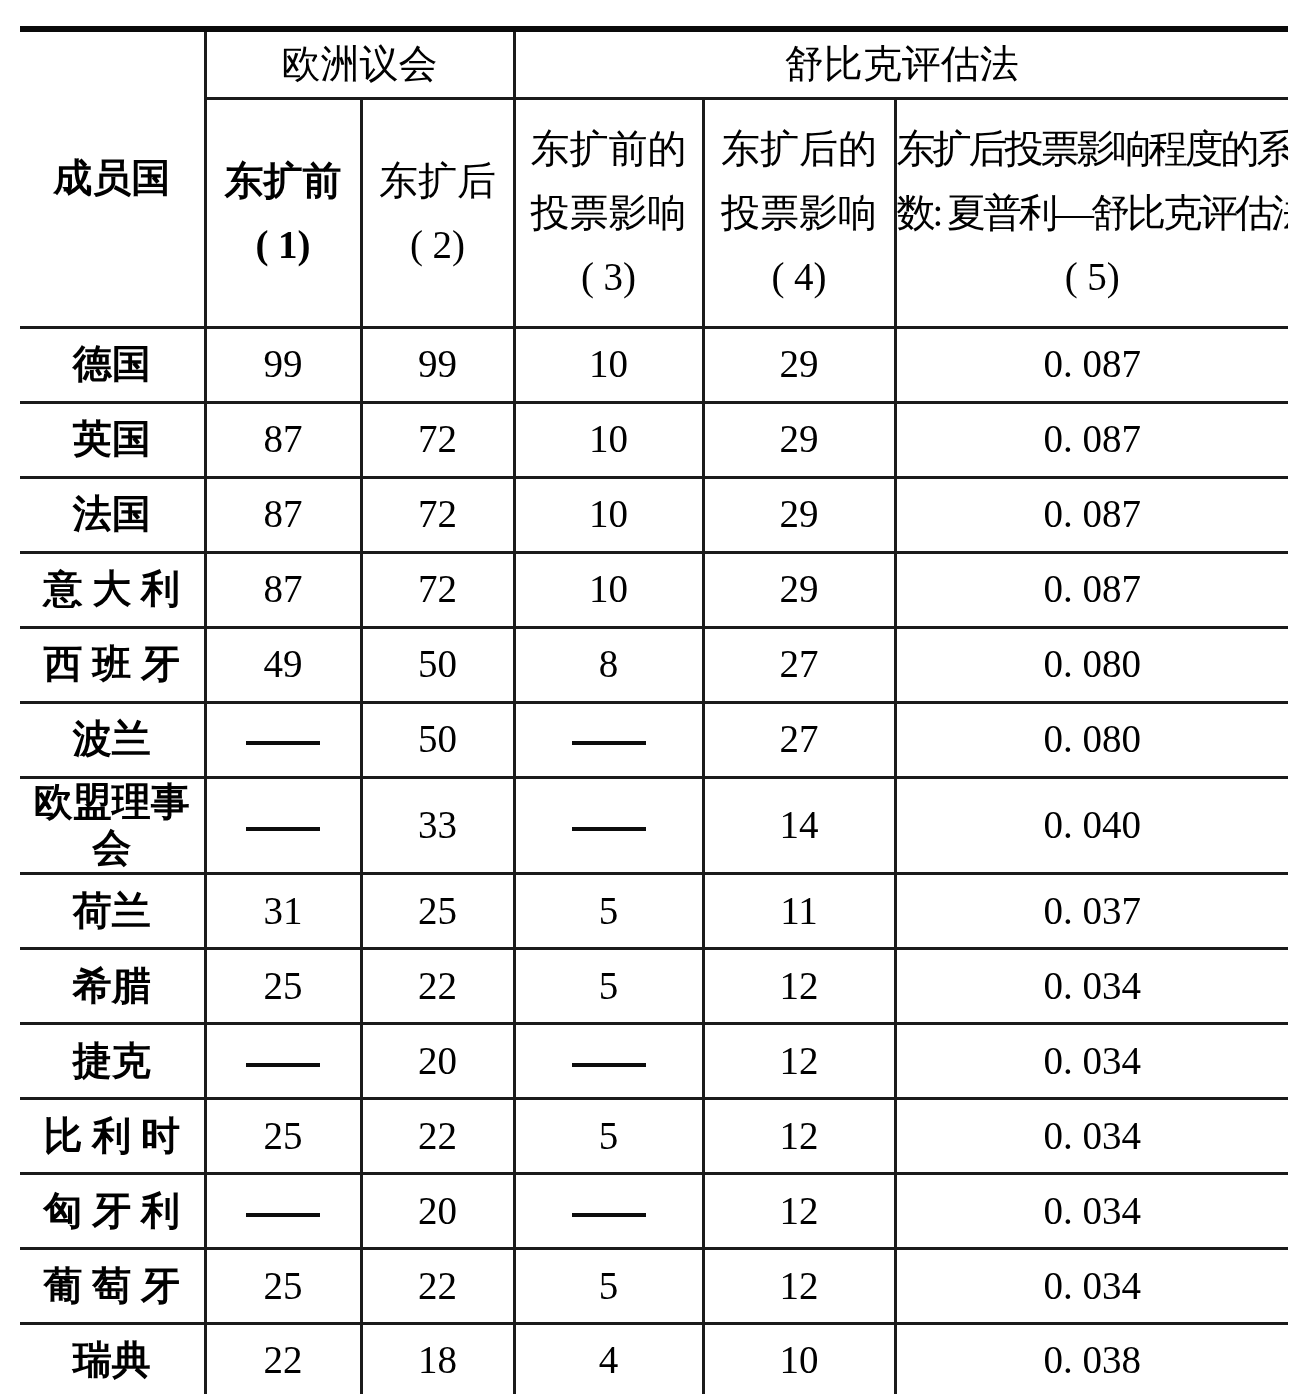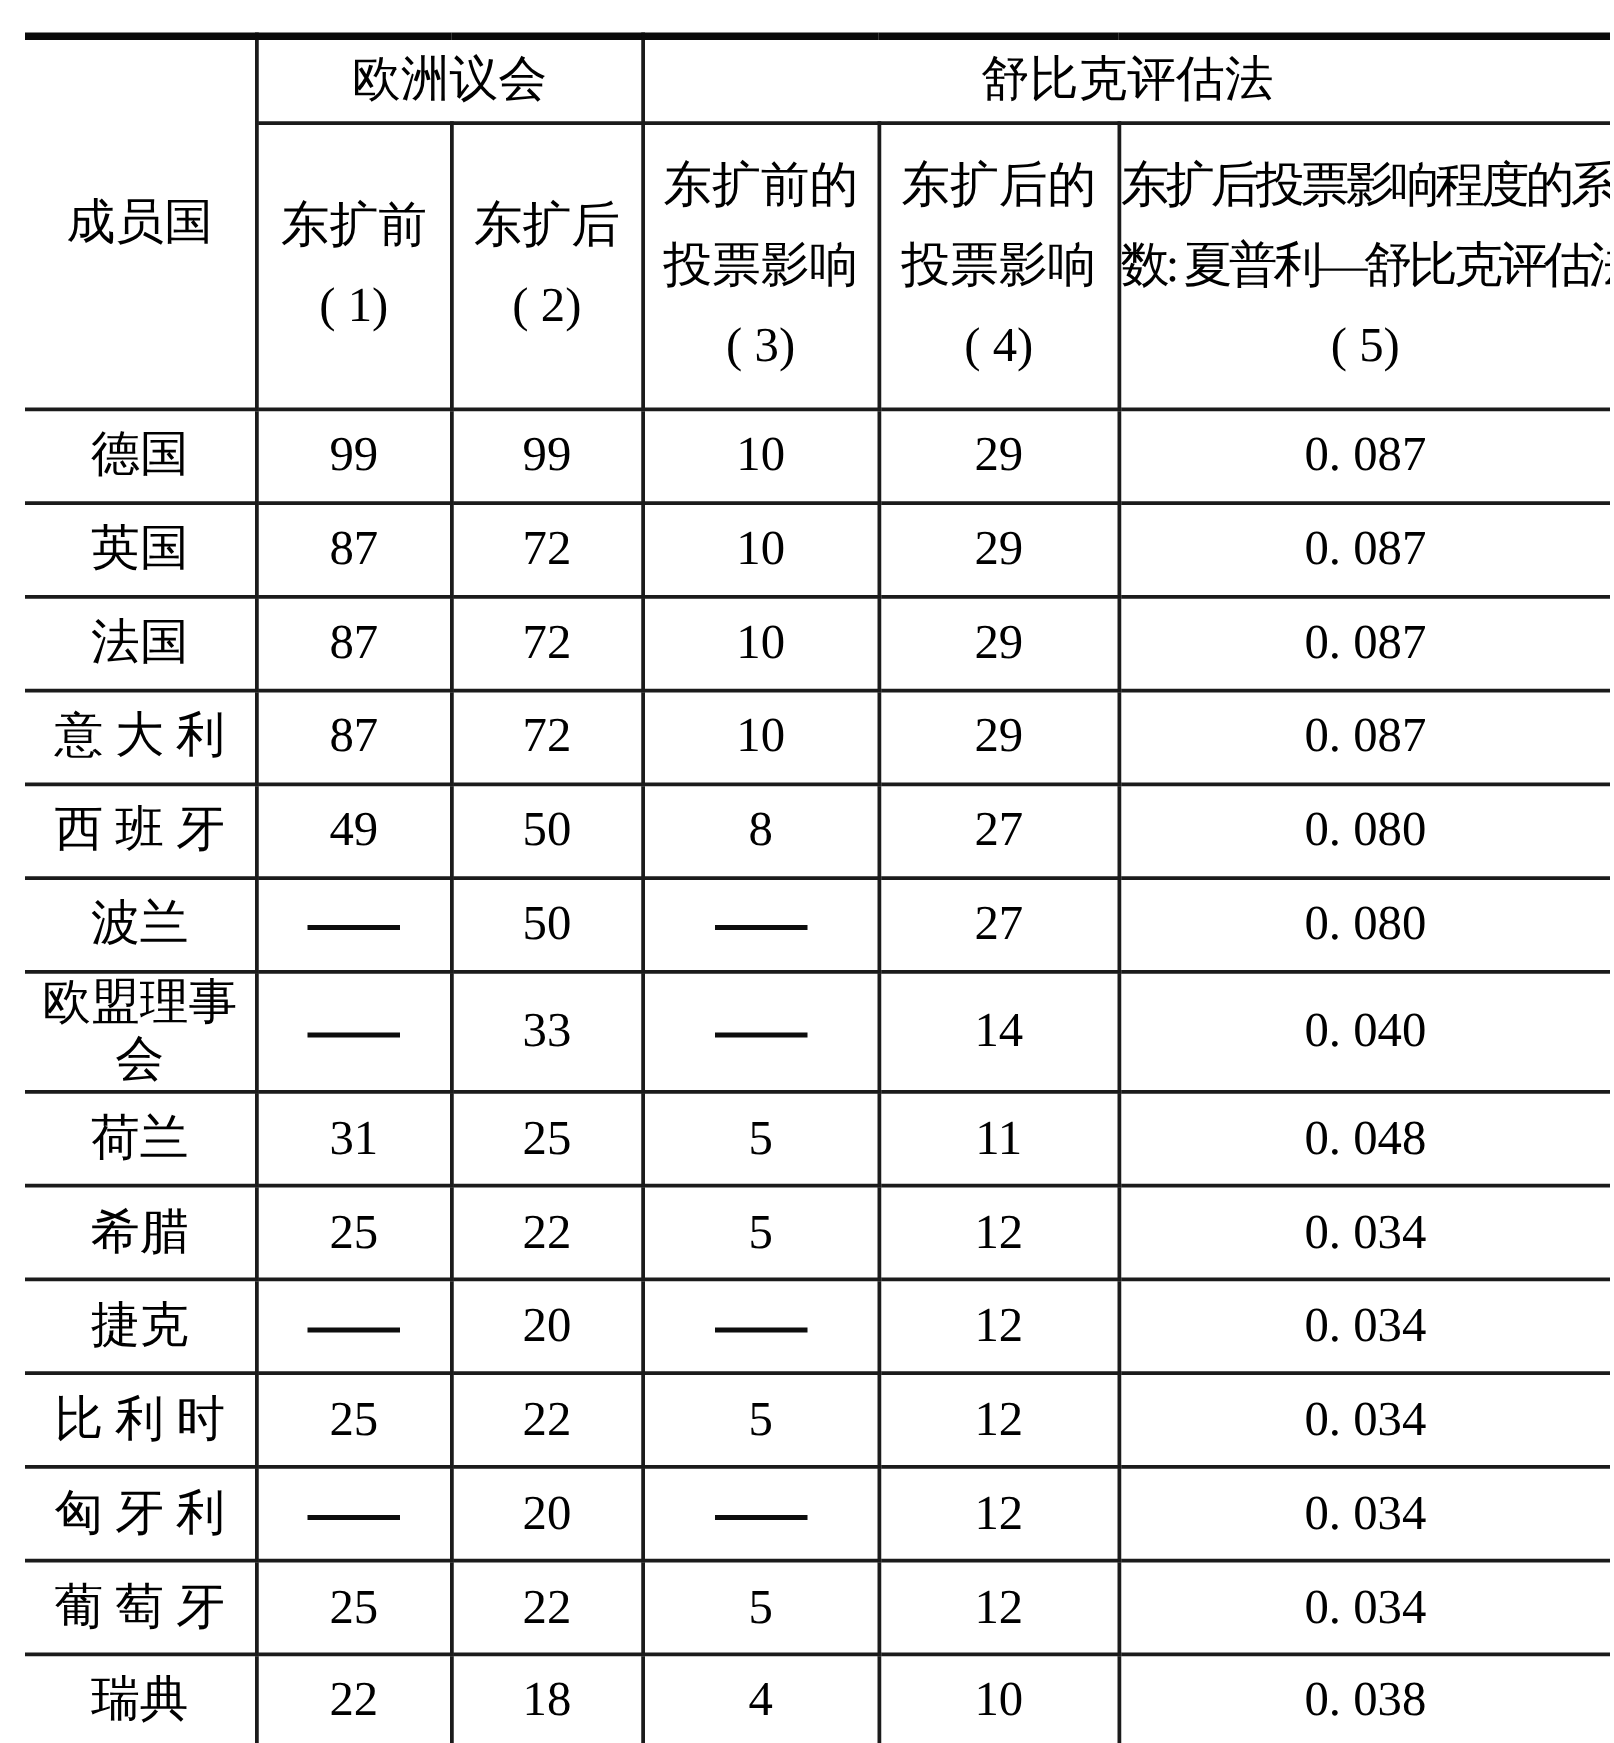--- a/index.html
+++ b/index.html
@@ -25,21 +25,21 @@
   .tbl th, .tbl td {
     border: 3px solid #1b1b1b;
     font-weight: normal;
     text-align: center;
     vertical-align: middle;
     padding: 0;
     font-size: 39px;
     line-height: 1.2;
     overflow: hidden;
   }
-  .tbl th:first-child, .tbl td:first-child { border-left: none; }
+  .tbl th:first-child, .tbl td:first-child { border-left: none; font-weight: bold; }
   .tbl th:last-child,  .tbl td:last-child  { border-right: none; }
   tr.group-row { height: 69px; }
   tr.subhead-row { height: 229px; }
   tbody tr { height: 75px; }
   .hline {
     line-height: 64px;
     white-space: nowrap;
   }
   .tight { letter-spacing: -3px; text-align: center; }
   .dash {
@@ -150,21 +150,21 @@
         <td><span class="dash"></span></td>
         <td>14</td>
         <td>0. 040</td>
       </tr>
       <tr>
         <td>荷兰</td>
         <td>31</td>
         <td>25</td>
         <td>5</td>
         <td>11</td>
-        <td>0. 048</td>
+        <td>0. 037</td>
       </tr>
       <tr>
         <td>希腊</td>
         <td>25</td>
         <td>22</td>
         <td>5</td>
         <td>12</td>
         <td>0. 034</td>
       </tr>
       <tr>

